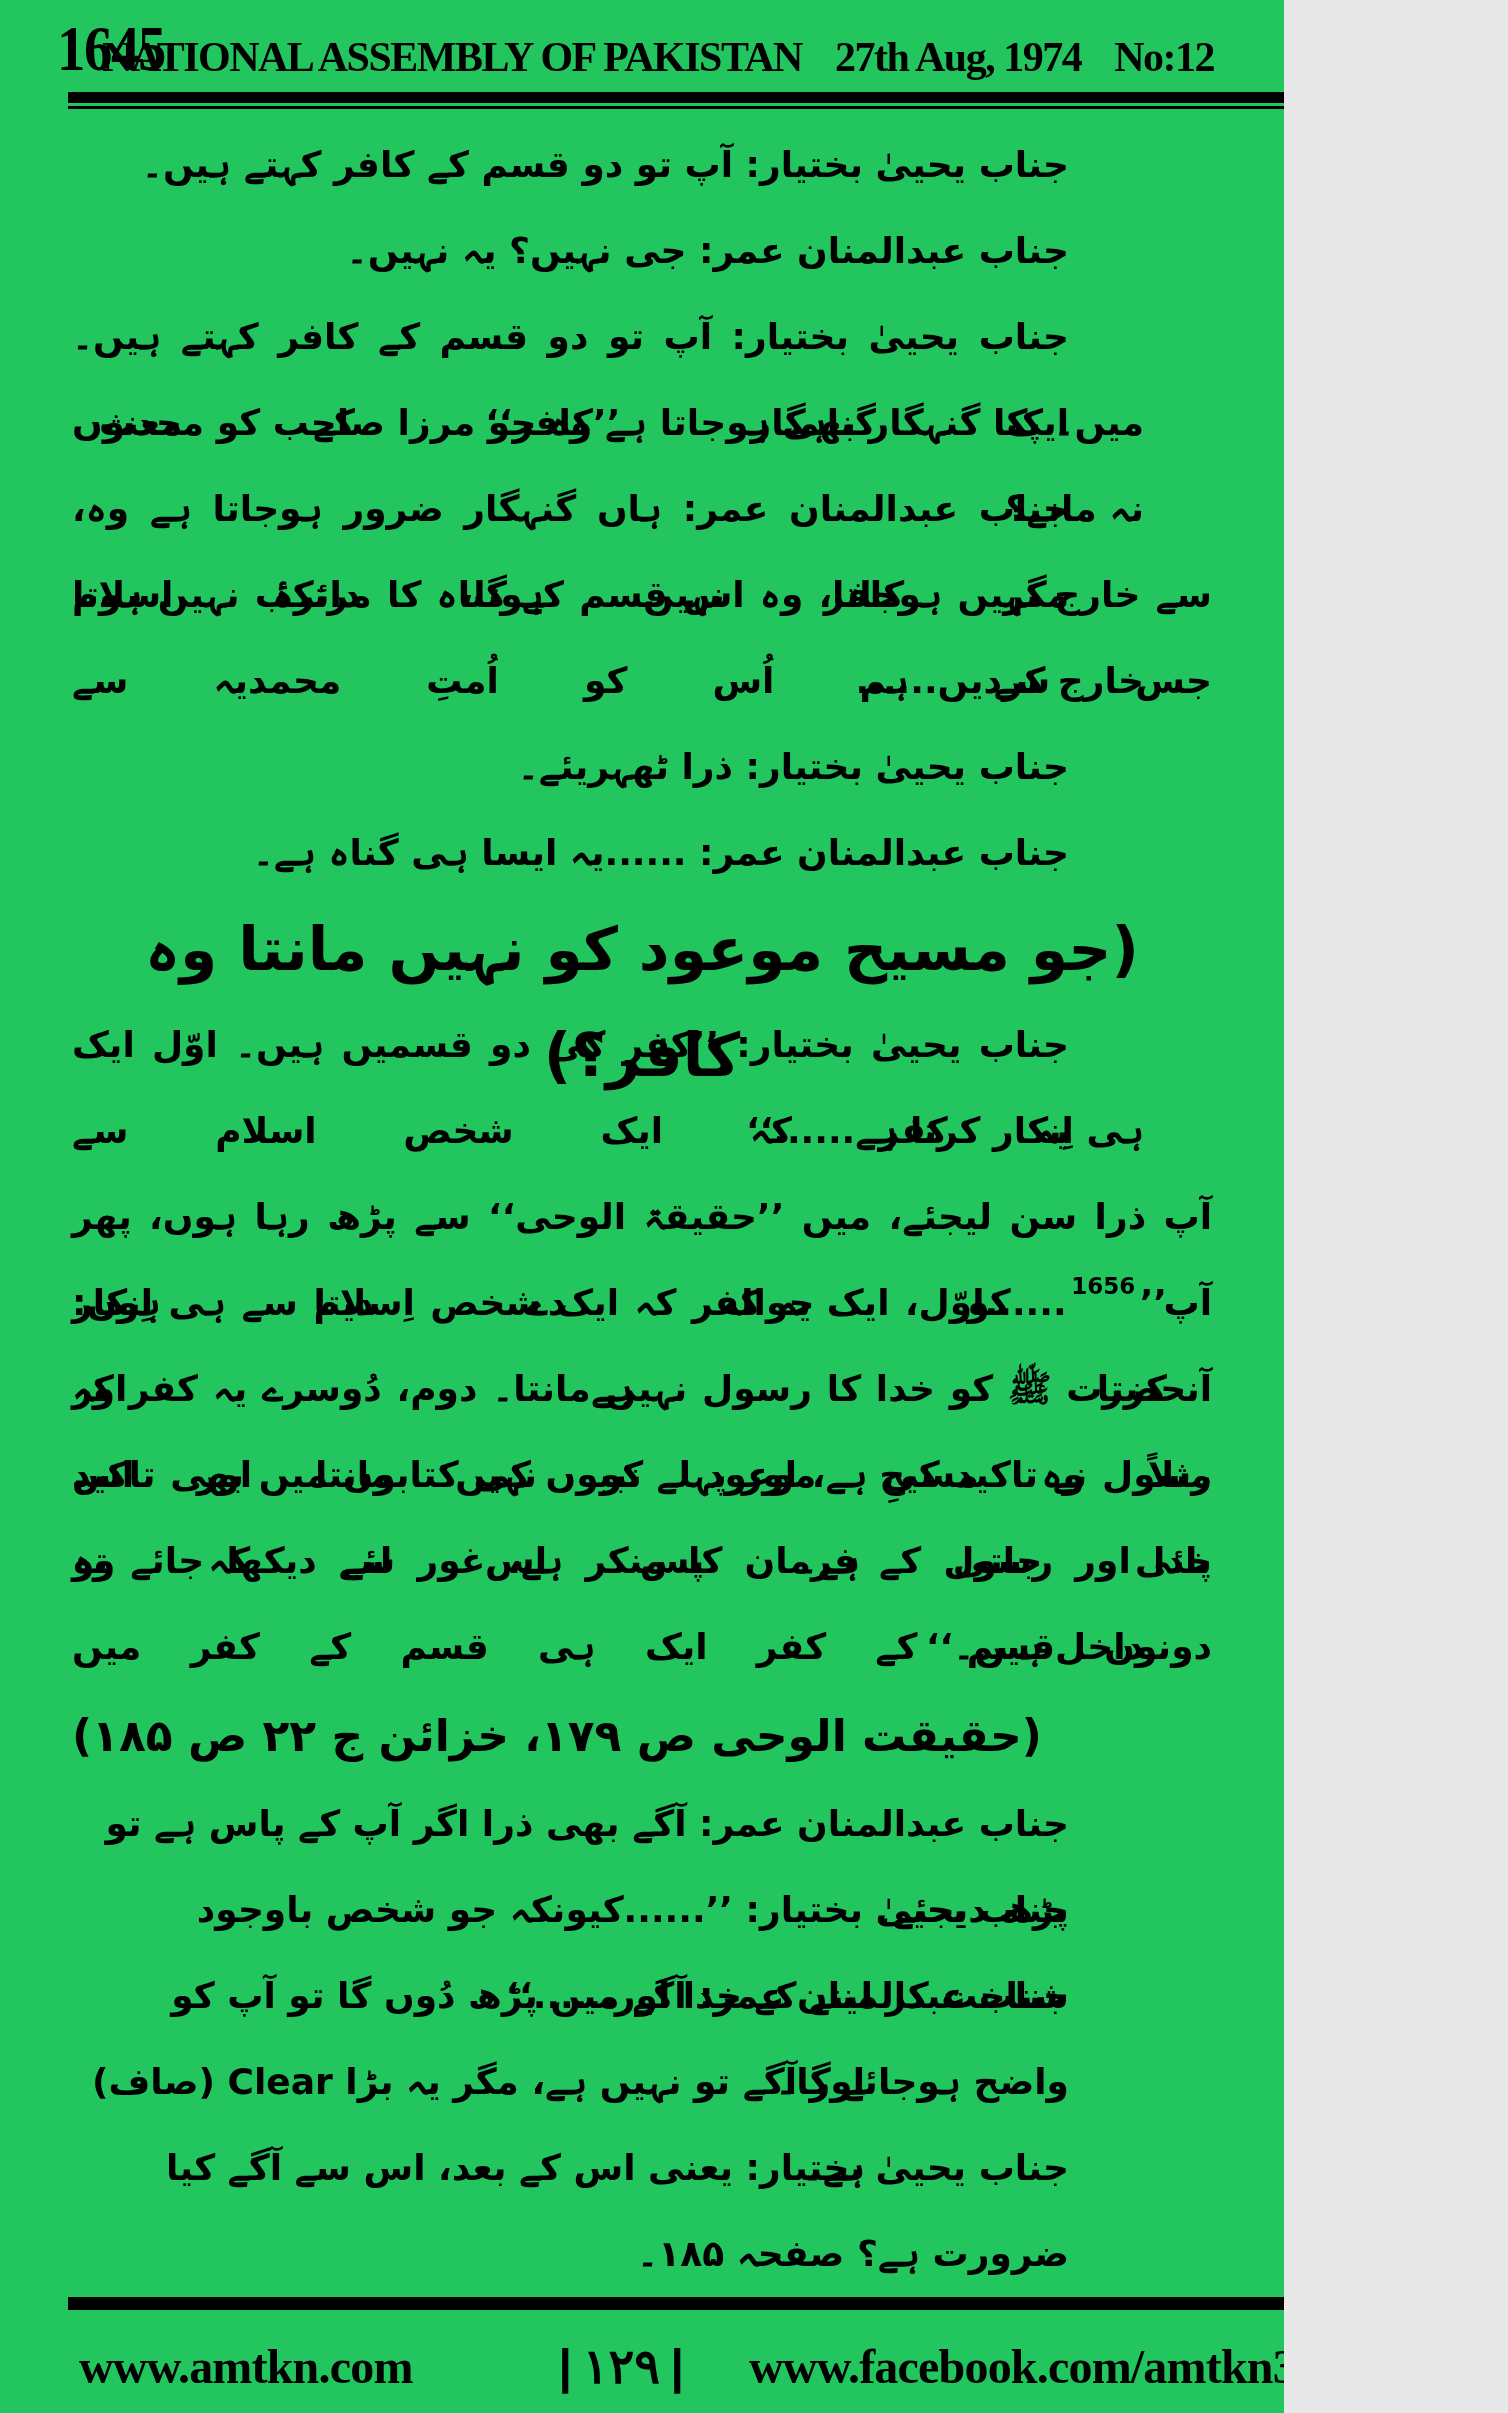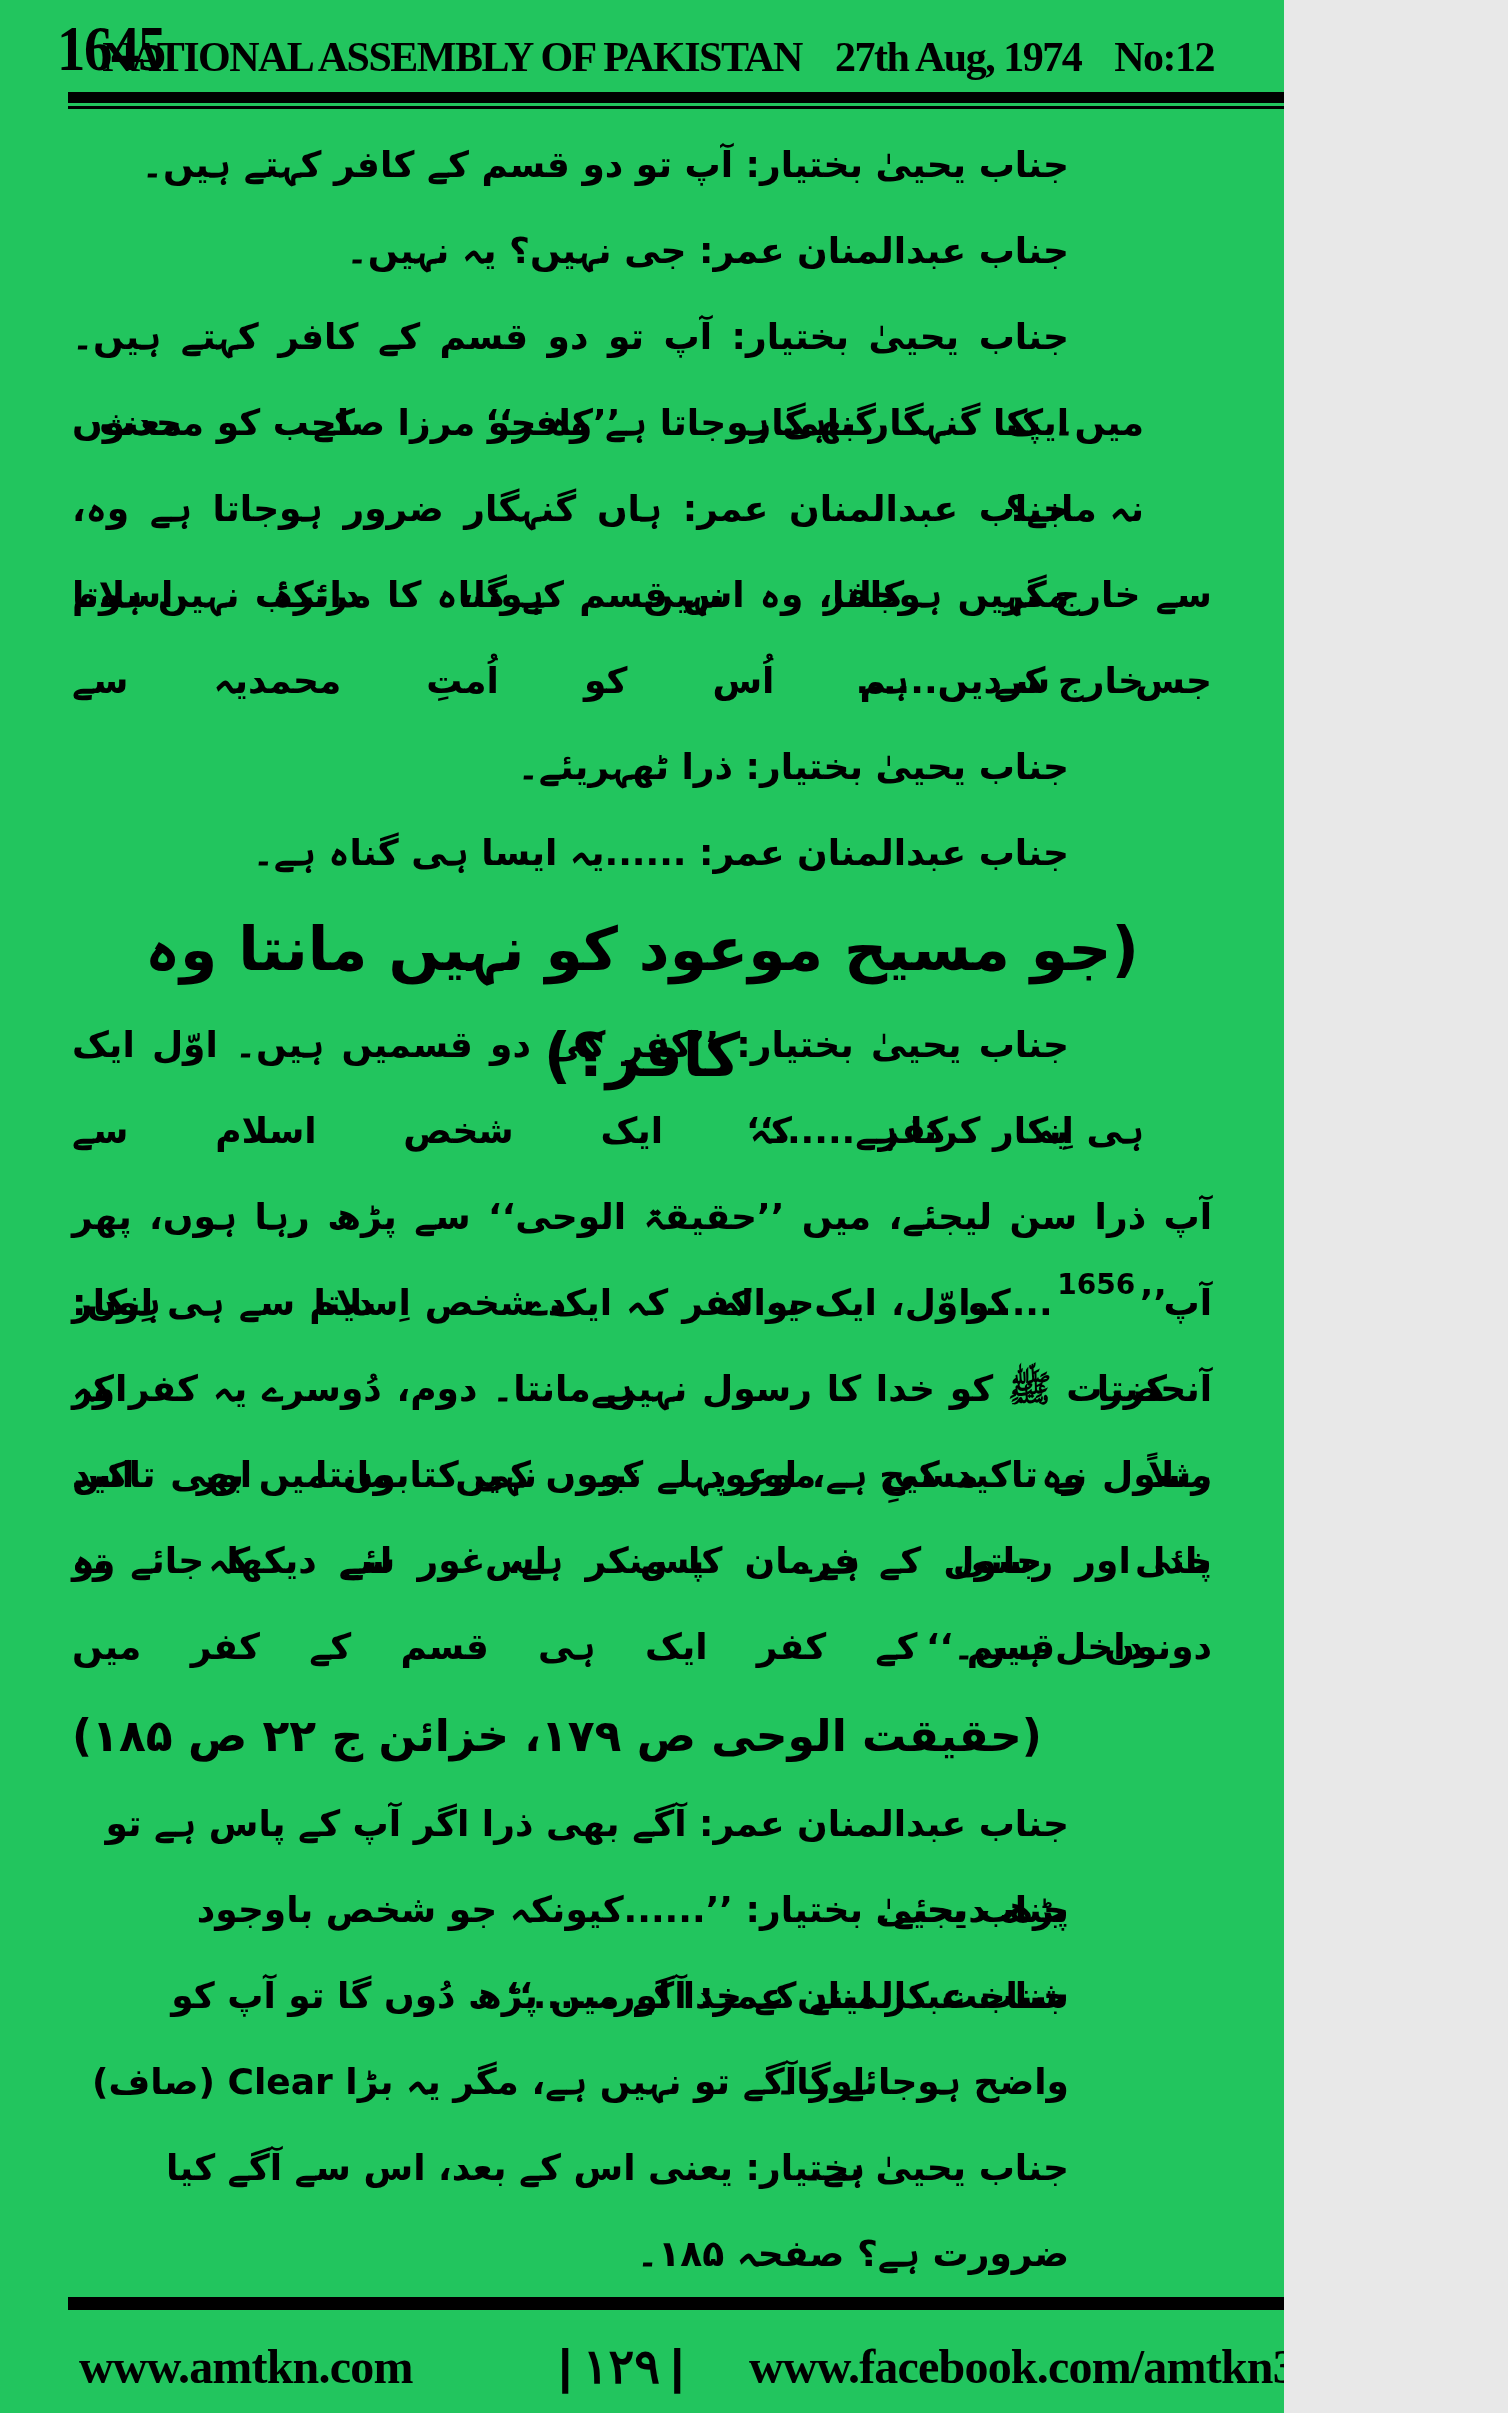--- a/index.html
+++ b/index.html
@@ -14,21 +14,21 @@
   
   .body-col{position:absolute;top:122px;left:72px;right:72px;}
   .bline{direction:rtl;font:bold 36px/86px "DejaVu Sans","Liberation Sans",sans-serif;height:86px;text-align:right;}
   .l-speaker{padding-right:143px;}
   .l-just{text-align:justify;text-align-last:justify;}
   .l-last{padding-right:68px;}
   .l-quote{padding-right:45px;text-align:justify;text-align-last:justify;}
   .l-heading{text-align:center;font-size:60px;height:106px;line-height:106px;padding-right:0;}
   .l-ref{text-align:left;font-size:44px;height:91px;line-height:91px;}
   .l-inset{padding-right:347px;}
-  .bline sup{font-size:28px;line-height:0;vertical-align:21px;direction:ltr;unicode-bidi:embed;padding:0 4.5px;}
+  .bline sup{font-size:23px;line-height:0;vertical-align:21px;direction:ltr;unicode-bidi:embed;padding:0 4.5px;}
 
   
   .foot-bar{position:absolute;top:2297px;left:68px;width:1370px;height:13px;background:#000;}
   .foot{position:absolute;top:2329px;left:0;width:1508px;height:83px;font:bold 48px/75px "Liberation Serif",serif;letter-spacing:-0.8px;}
   .f-left{position:absolute;left:79px;}
   .f-center{position:absolute;left:548px;font-family:Liberation Sans, sans-serif;}
   .f-center .pipe{font-weight:bold;padding:0 10.6px;}
   .f-right{position:absolute;left:749px;}
 </style>
 </head>

